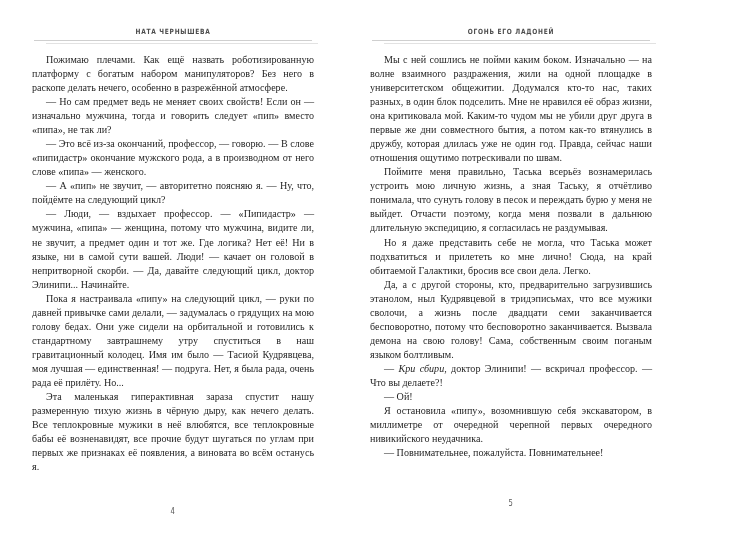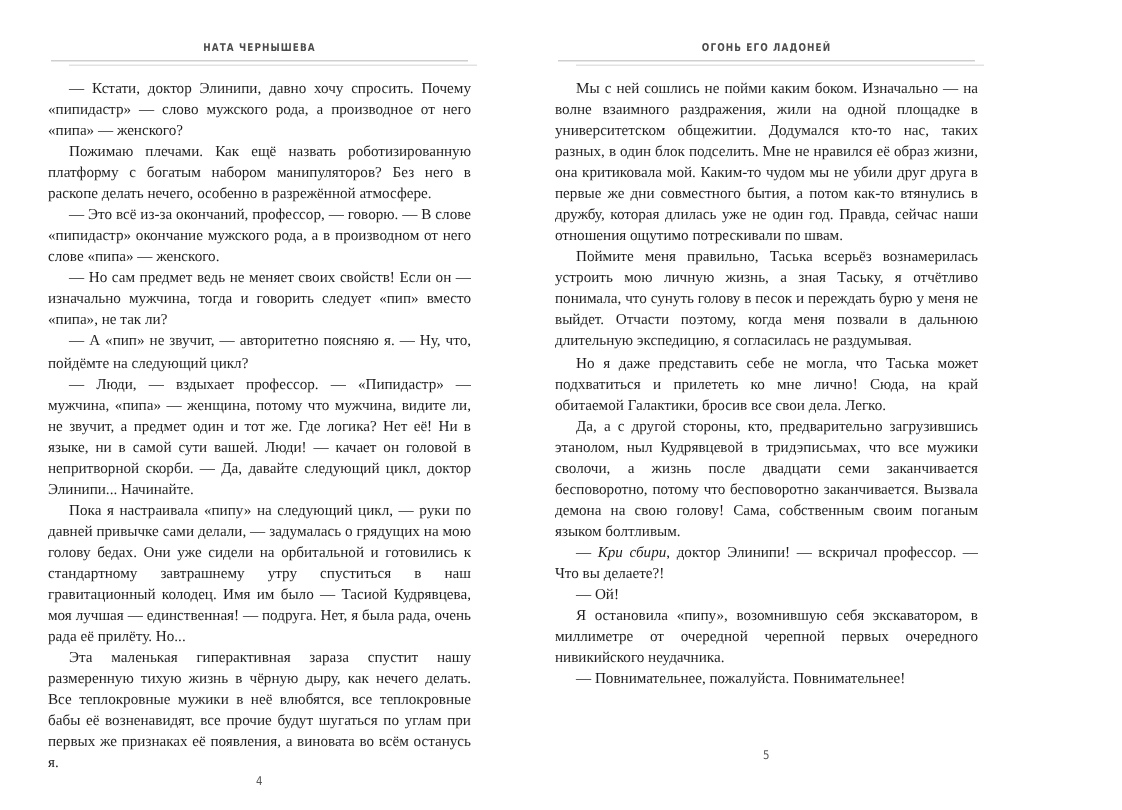--- a/index.html
+++ b/index.html
@@ -99,24 +99,23 @@
 </head>
 <body>
 
 <div class="spread">
 
   <div class="page page-left">
     <div class="running-head">НАТА ЧЕРНЫШЕВА</div>
     <div class="head-rule"></div>
 
     <div class="body-text">
-      <p>— Кстати, доктор Элинипи, давно хочу спросить. Почему «пипидастр» — слово мужского рода, а производное от него «пипа» — женского?</p>
       <p>Пожимаю плечами. Как ещё назвать роботизированную платформу с богатым набором манипуляторов? Без него в раскопе делать нечего, особенно в разрежённой атмосфере.</p>
+      <p>— Но сам предмет ведь не меняет своих свойств! Если он — изначально мужчина, тогда и говорить следует «пип» вместо «пипа», не так ли?</p>
       <p>— Это всё из-за окончаний, профессор, — говорю. — В слове «пипидастр» окончание мужского рода, а в производном от него слове «пипа» — женского.</p>
-      <p>— Но сам предмет ведь не меняет своих свойств! Если он — изначально мужчина, тогда и говорить следует «пип» вместо «пипа», не так ли?</p>
       <p>— А «пип» не звучит, — авторитетно поясняю я. — Ну, что, пойдёмте на следующий цикл?</p>
       <p>— Люди, — вздыхает профессор. — «Пипидастр» — мужчина, «пипа» — женщина, потому что мужчина, видите ли, не звучит, а предмет один и тот же. Где логика? Нет её! Ни в языке, ни в самой сути вашей. Люди! — качает он головой в непритворной скорби. — Да, давайте следующий цикл, доктор Элинипи... Начинайте.</p>
       <p>Пока я настраивала «пипу» на следующий цикл, — руки по давней привычке сами делали, — задумалась о грядущих на мою голову бедах. Они уже сидели на орбитальной и готовились к стандартному завтрашнему утру спуститься в наш гравитационный колодец. Имя им было — Тасиой Кудрявцева, моя лучшая — единственная! — подруга. Нет, я была рада, очень рада её прилёту. Но...</p>
       <p>Эта маленькая гиперактивная зараза спустит нашу размеренную тихую жизнь в чёрную дыру, как нечего делать. Все теплокровные мужики в неё влюбятся, все теплокровные бабы её возненавидят, все прочие будут шугаться по углам при первых же признаках её появления, а виновата во всём останусь я.</p>
     </div>
 
     <div class="folio">4</div>
   </div>
 
   <div class="page page-right">

